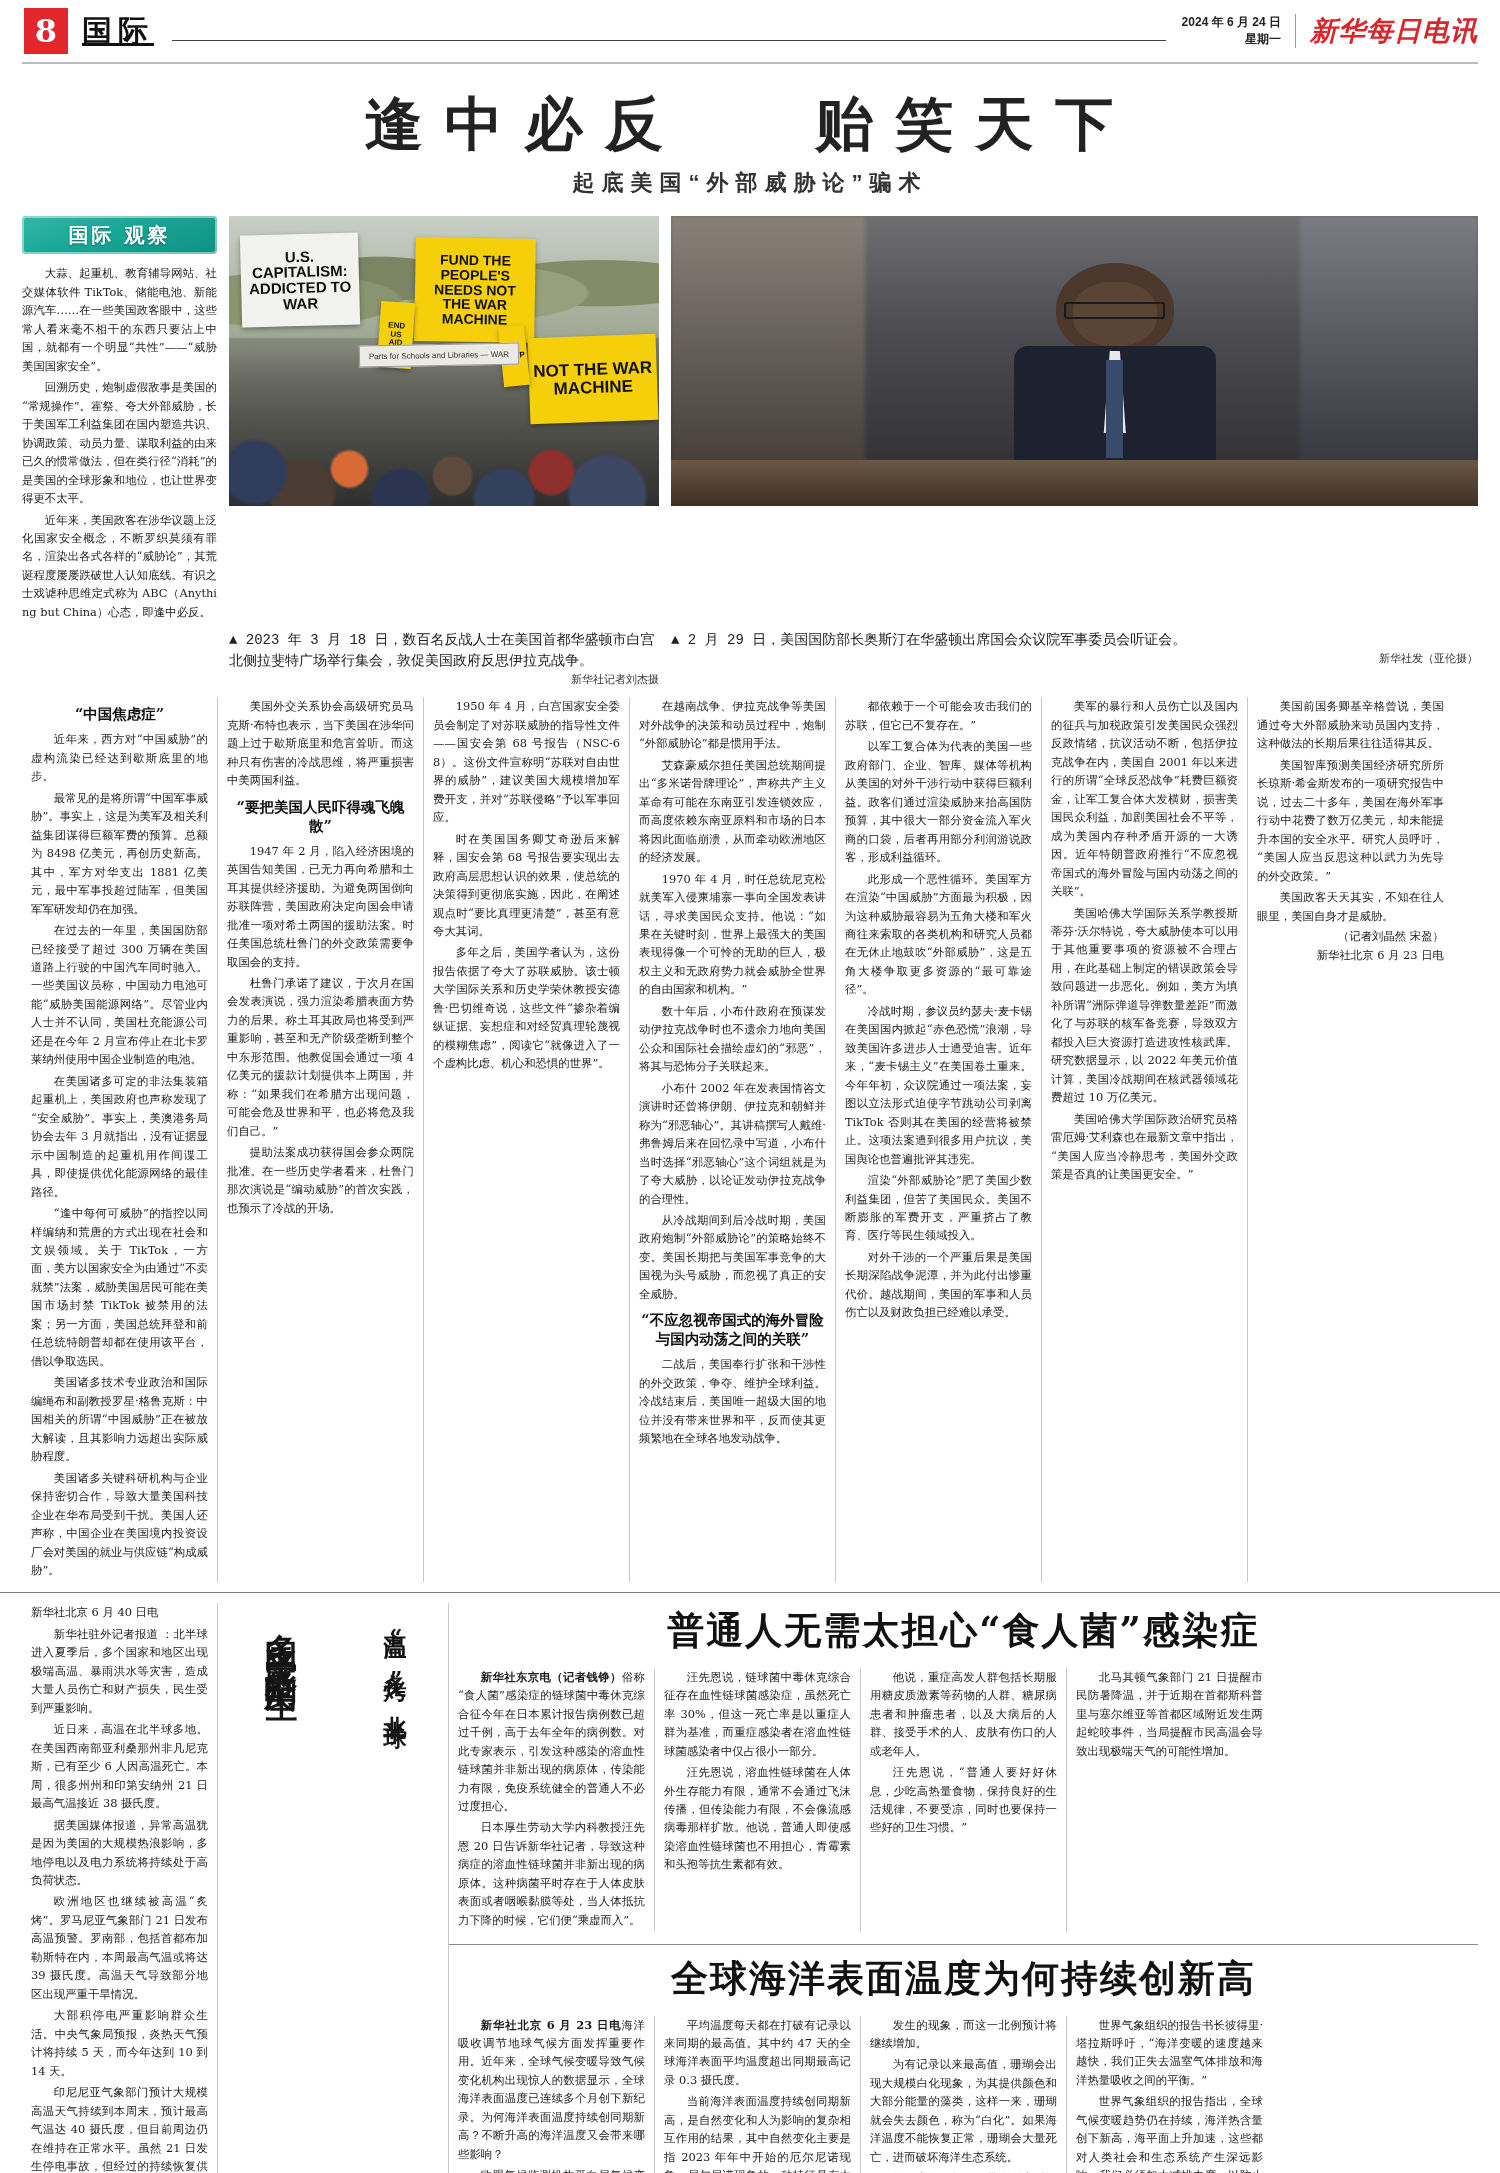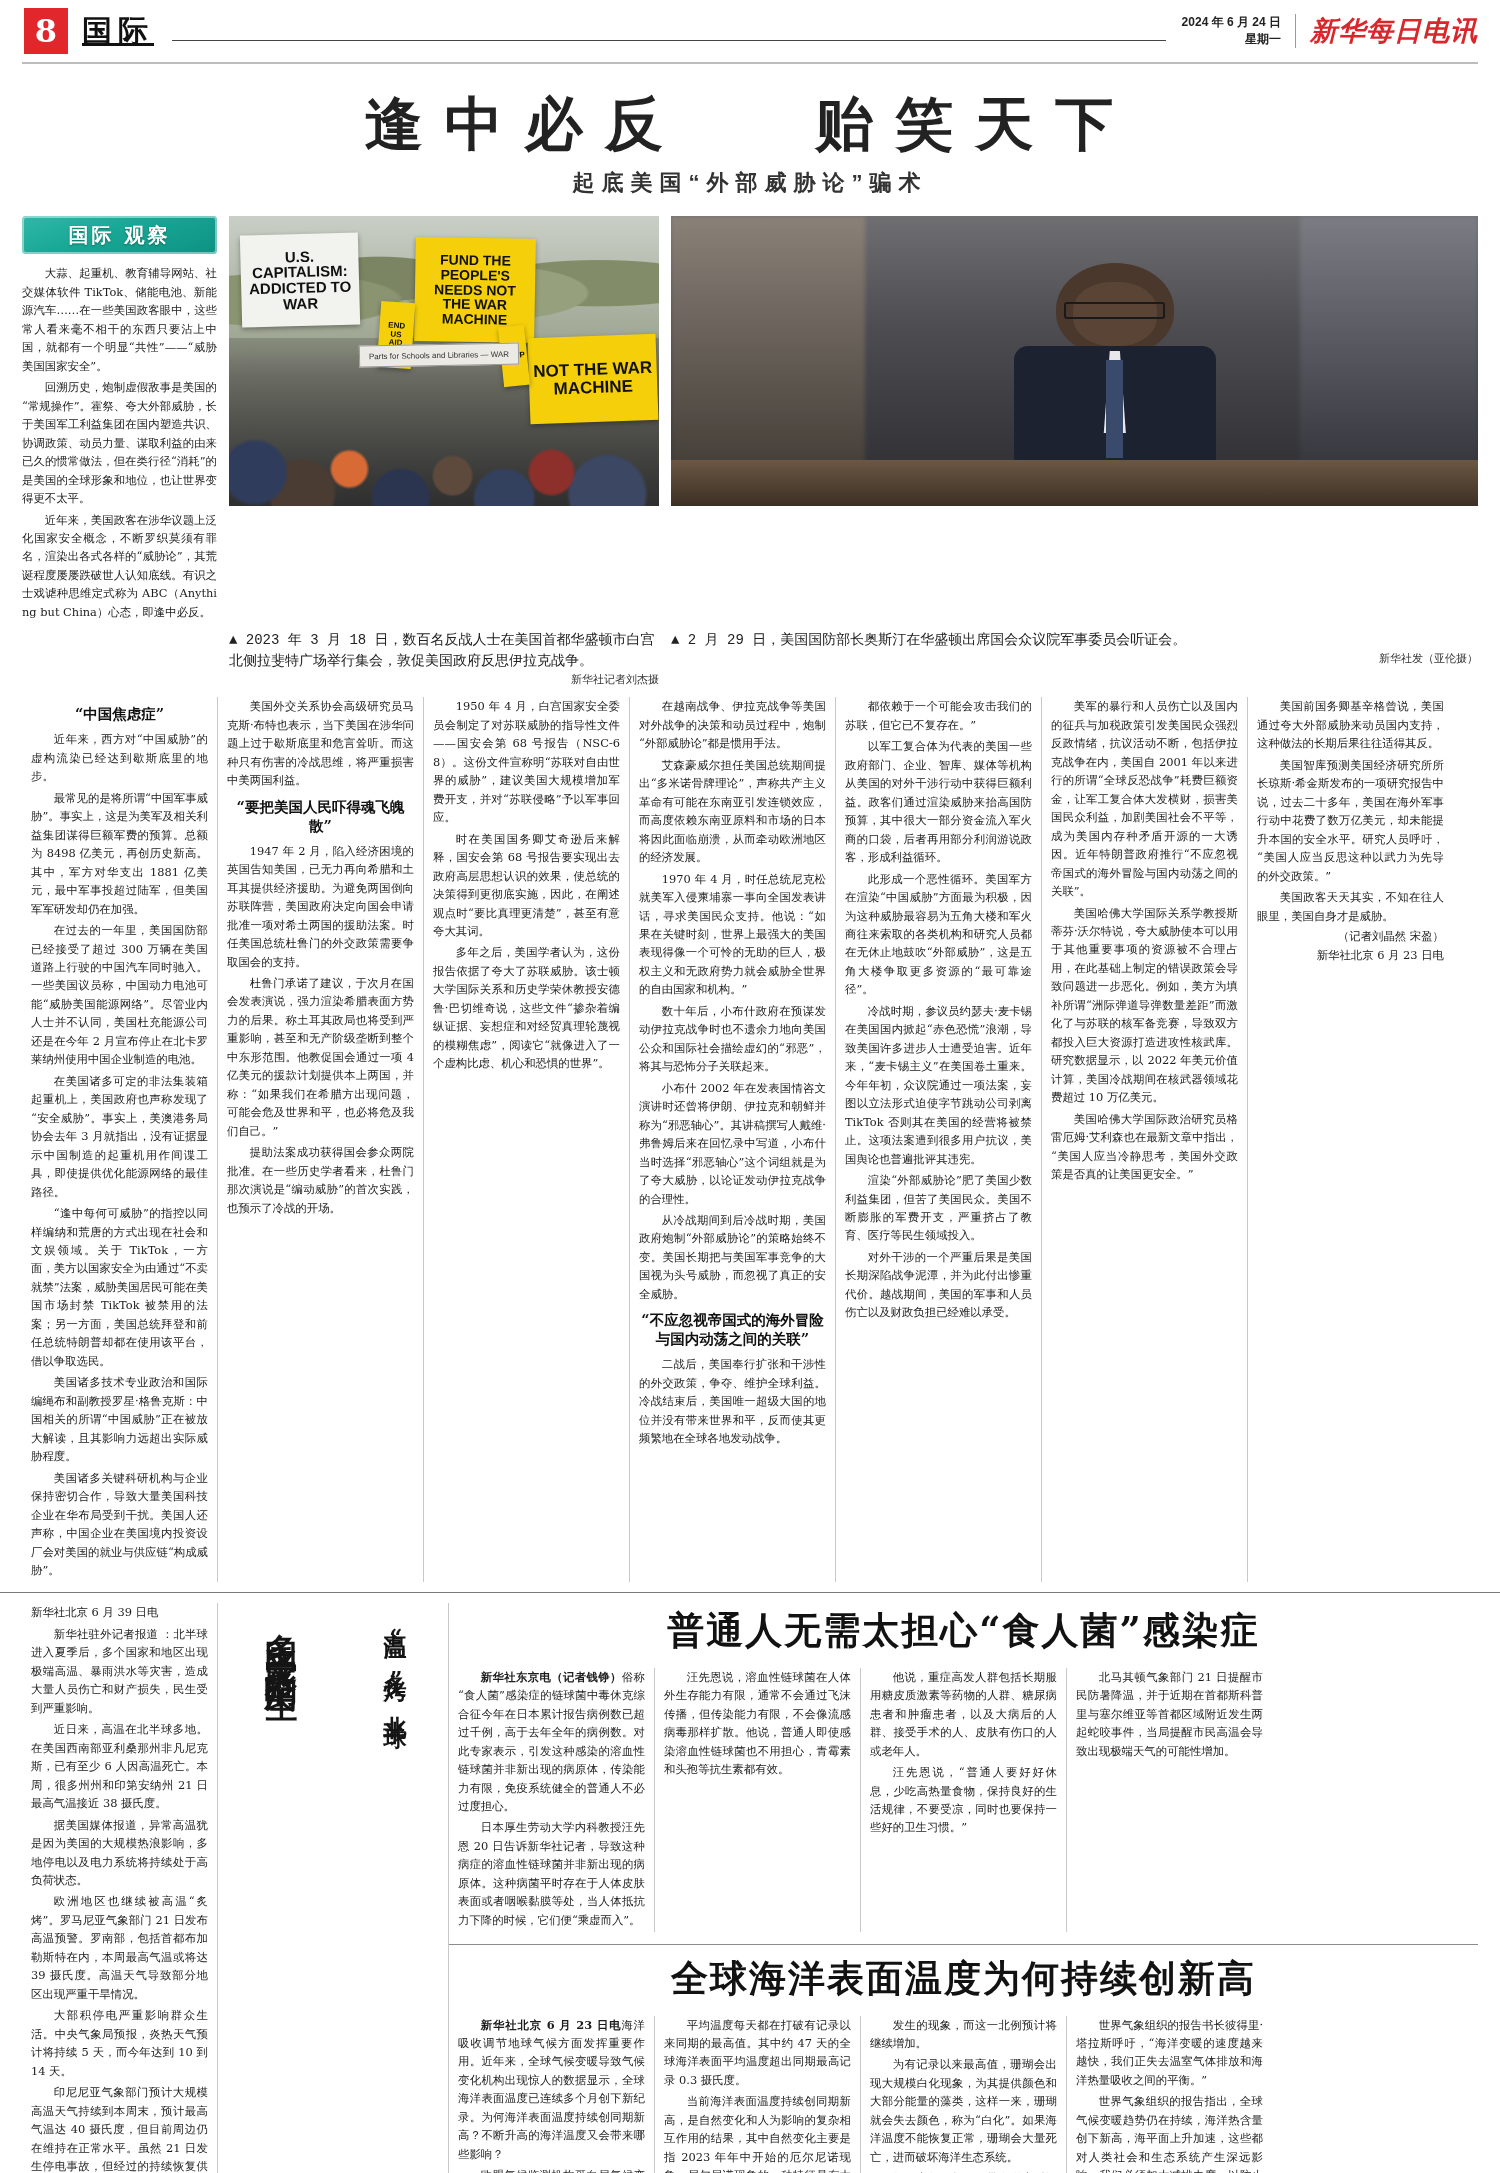--- a/index.html
+++ b/index.html
@@ -434,21 +434,21 @@
       <p class="body"></p>
       <div class="sig">（记者刘晶然 宋盈）</div>
       <div class="sig">新华社北京 6 月 23 日电</div>
     </div>
   </div>
 
   <div class="lower">
     <div class="lower-grid">
 
       <div class="col">
-        <p class="body noindent">新华社北京 6 月 39 日电</p>
+        <p class="body noindent">新华社北京 6 月 40 日电</p>
         <p class="body">新华社驻外记者报道 ：北半球进入夏季后，多个国家和地区出现极端高温、暴雨洪水等灾害，造成大量人员伤亡和财产损失，民生受到严重影响。</p>
         <p class="body">近日来，高温在北半球多地。在美国西南部亚利桑那州非凡尼克斯，已有至少 6 人因高温死亡。本周，很多州州和印第安纳州 21 日最高气温接近 38 摄氏度。</p>
         <p class="body">据美国媒体报道，异常高温犹是因为美国的大规模热浪影响，多地停电以及电力系统将持续处于高负荷状态。</p>
         <p class="body">欧洲地区也继续被高温“炙烤”。罗马尼亚气象部门 21 日发布高温预警。罗南部，包括首都布加勒斯特在内，本周最高气温或将达 39 摄氏度。高温天气导致部分地区出现严重干旱情况。</p>
         <p class="body">大部积停电严重影响群众生活。中央气象局预报，炎热天气预计将持续 5 天，而今年达到 10 到 14 天。</p>
         <p class="body">印尼尼亚气象部门预计大规模高温天气持续到本周末，预计最高气温达 40 摄氏度，但目前周边仍在维持在正常水平。虽然 21 日发生停电事故，但经过的持续恢复供电，但随着持续高温，电力系统将持续处于高负荷状态。</p>
       </div>
       <div class="vrule"></div>
 
       <div>
@@ -461,20 +461,21 @@
 
       <div class="head-band">
         <div class="big-head">普通人无需太担心“食人菌”感染症</div>
         <div class="lower2-grid">
           <div class="col">
             <p class="body"><span class="lead-in">新华社东京电（记者钱铮）</span><span>俗称“食人菌”感染症的链球菌中毒休克综合征今年在日本累计报告病例数已超过千例，高于去年全年的病例数。对此专家表示，引发这种感染的溶血性链球菌并非新出现的病原体，传染能力有限，免疫系统健全的普通人不必过度担心。</span></p>
             <p class="body">日本厚生劳动大学内科教授汪先恩 20 日告诉新华社记者，导致这种病症的溶血性链球菌并非新出现的病原体。这种病菌平时存在于人体皮肤表面或者咽喉黏膜等处，当人体抵抗力下降的时候，它们便“乘虚而入”。</p>
           </div>
           <div class="vrule"></div>
           <div class="col">
+            <p class="body">汪先恩说，链球菌中毒休克综合征存在血性链球菌感染症，虽然死亡率 30%，但这一死亡率是以重症人群为基准，而重症感染者在溶血性链球菌感染者中仅占很小一部分。</p>
             <p class="body">汪先恩说，溶血性链球菌在人体外生存能力有限，通常不会通过飞沫传播，但传染能力有限，不会像流感病毒那样扩散。他说，普通人即使感染溶血性链球菌也不用担心，青霉素和头孢等抗生素都有效。</p>
           </div>
           <div class="vrule"></div>
           <div class="col">
             <p class="body">他说，重症高发人群包括长期服用糖皮质激素等药物的人群、糖尿病患者和肿瘤患者，以及大病后的人群、接受手术的人、皮肤有伤口的人或老年人。</p>
             <p class="body">汪先恩说，“普通人要好好休息，少吃高热量食物，保持良好的生活规律，不要受凉，同时也要保持一些好的卫生习惯。”</p>
           </div>
           <div class="vrule"></div>
           <div class="col">
             <p class="body">北马其顿气象部门 21 日提醒市民防暑降温，并于近期在首都斯科普里与塞尔维亚等首都区域附近发生两起蛇咬事件，当局提醒市民高温会导致出现极端天气的可能性增加。</p>

